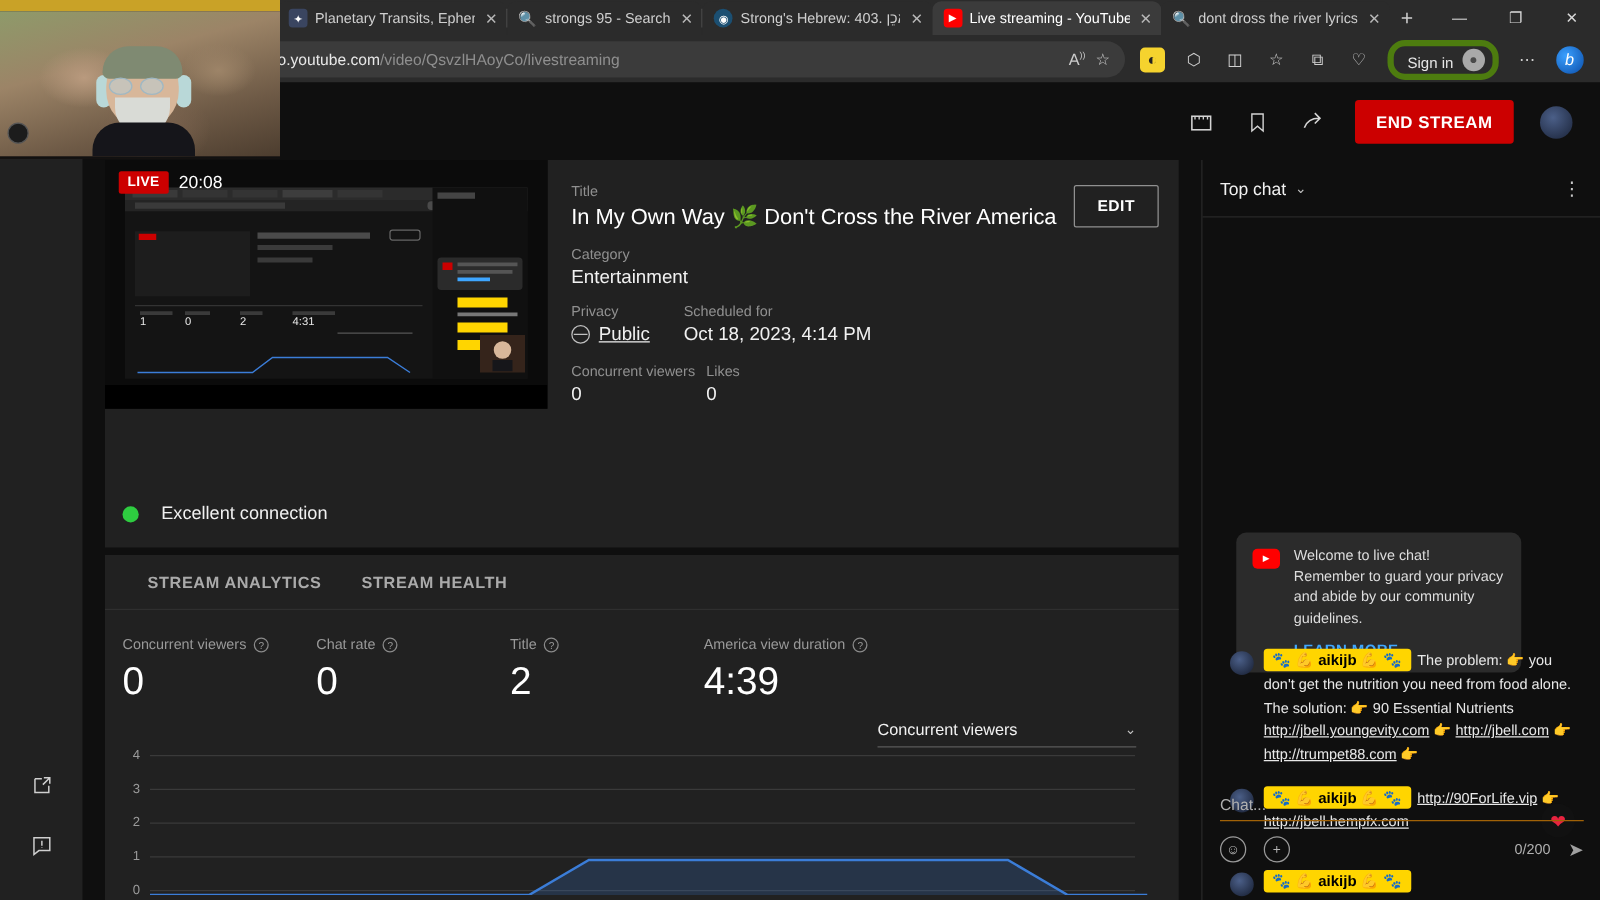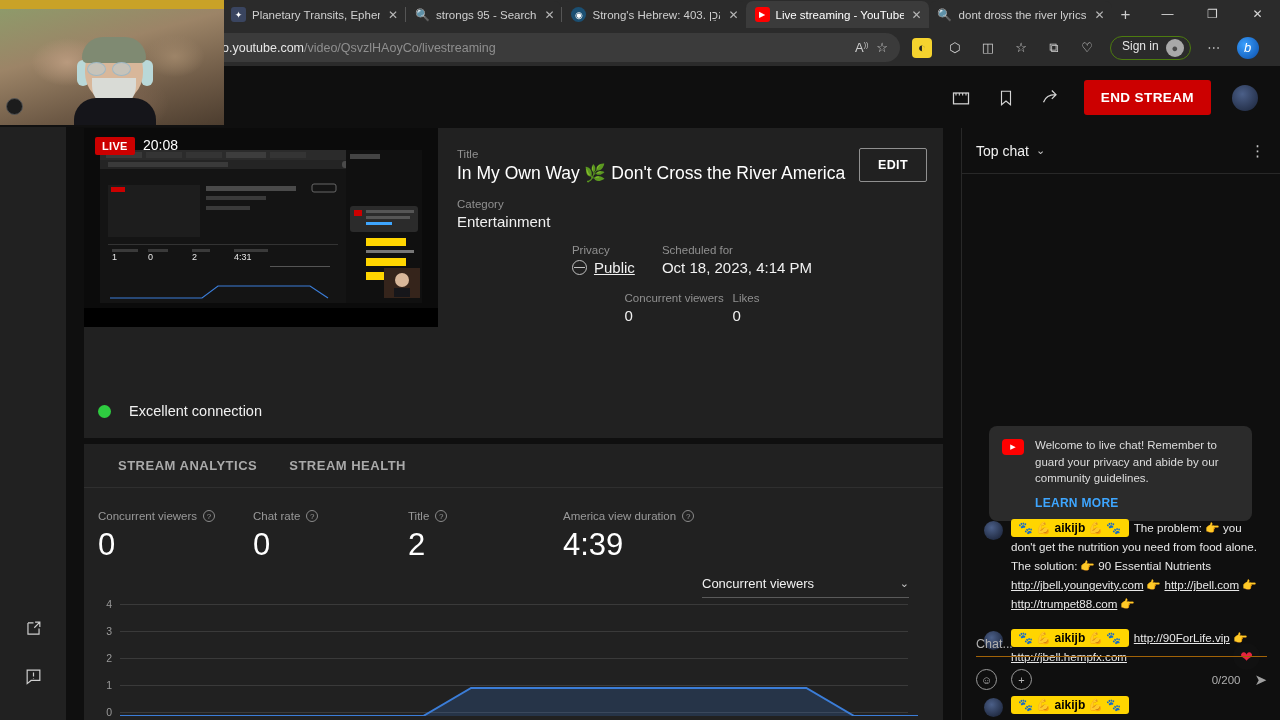--- a/index.html
+++ b/index.html
@@ -59,21 +59,21 @@
   .url b { color: #e8e8e8; font-weight: 400; }
   .omni-icon { color: #ccc; font-size: 13px; flex: none; }
   .toolbar-icons {
     position: absolute; left: 912px; top: 33px; height: 29px;
     display: flex; align-items: center; gap: 13px;
   }
   .tb-ic { width: 20px; height: 20px; display:flex; align-items:center; justify-content:center;
     color: #d0d0d0; font-size: 13px; }
   .tb-ic.hl { background:#f5d32e; border-radius:4px; color:#222; }
   .signin {
-    display:flex; align-items:flex-start; gap:7px; border:1px solid #4d7c0f; border-radius:14px;
+    display:flex; align-items:flex-end; gap:7px; border:5px solid #4d7c0f; border-radius:14px;
     padding: 2px 6px 2px 11px; color:#e6e6e6; font-size:12px;
   }
   .signin .av { width:18px; height:18px; border-radius:50%; background:#a9a9a9; display:flex;align-items:center;justify-content:center; color:#4a4a4a; font-size:11px;}
   .bing { width:22px; height:22px; border-radius:50%; background: radial-gradient(circle at 35% 35%, #3aa0ff, #0b4da8);
     color:#fff; font-size:13px; display:flex; align-items:center; justify-content:center; font-style: italic; }
 
   
   .yt-page { position: absolute; left: 0; top: 66px; width: 1280px; height: 654px; background: #0f0f0f; }
 
   .left-rail { position: absolute; left: 0; top: 0; width: 66px; height: 654px; background: #212121; }
@@ -103,21 +103,21 @@
     position: absolute; left: 11px; top: 9px; background: #cc0000; color: #fff;
     font-size: 11px; font-weight: bold; padding: 3px 7px; border-radius: 2px; letter-spacing: .3px;
     z-index: 5;
   }
   .live-time { position: absolute; left: 59px; top: 9px; color: #fff; font-size: 14px; z-index: 5; }
 
   .meta { position: absolute; left: 373px; top: 20px; width: 470px; }
   .meta-label { color: #909090; font-size: 11.5px; margin-bottom: 3px; }
   .meta-title { color: #fff; font-size: 17.5px; margin-bottom: 14px; }
   .meta-value { color: #f1f1f1; font-size: 15px; margin-bottom: 14px; }
-  .meta-row { display: flex; gap: 0; justify-content: center; }
+  .meta-row { display: flex; gap: 0; }
   .meta-col-privacy { width: 90px; }
   .privacy-line { display: flex; align-items: center; gap: 7px; color: #f1f1f1; font-size: 15px; text-decoration: underline; }
   .globe { width: 15px; height: 15px; border-radius: 50%; border: 1.4px solid #c0c0c0; position: relative; flex:none;}
   .globe:after { content:''; position:absolute; left:1px; top:6px; width:11px; height:1.2px; background:#c0c0c0;}
   .edit-btn {
     position: absolute; right: 16px; top: 20px;
     border: 1px solid #909090; color: #fff; background: transparent;
     font-size: 12.5px; font-weight: bold; letter-spacing: .4px;
     padding: 9px 18px; border-radius: 2px; font-family: "Liberation Sans", sans-serif;
   }
@@ -156,21 +156,21 @@
 
   
   .chat { position: absolute; left: 961px; top: 62px; width: 319px; height: 592px; background: #0f0f0f;
     border-left: 1px solid #282828; }
   .chat-head { height: 46px; display: flex; align-items: center; justify-content: space-between;
     padding: 0 14px; border-bottom: 1px solid #282828; }
   .chat-head-left { display: flex; align-items: center; gap: 7px; color: #f1f1f1; font-size: 14px; }
   .kebab { color: #c8c8c8; font-size: 15px; letter-spacing: 1px; }
   .chat-body { position: relative; height: 546px; }
 
-  .sys-msg { position: absolute; left: 27px; top: 252px; width: 263px; background: #2b2b2b;
+  .sys-msg { position: absolute; left: 27px; top: 252px; width: 228px; background: #2b2b2b;
     border-radius: 8px; padding: 11px 13px; display: flex; gap: 11px; }
   .yt-ic { width: 22px; height: 16px; background: #ff0000; border-radius: 4px; flex: none;
     display: flex; align-items: center; justify-content: center; margin-top: 2px; }
   .yt-ic span { color: #fff; font-size: 7px; }
   .sys-text { color: #ddd; font-size: 11.5px; line-height: 1.45; }
   .learn-more { color: #3ea6ff; font-size: 12px; font-weight: bold; margin-top: 9px; letter-spacing: .3px; }
 
   .msg { position: absolute; left: 22px; width: 282px; display: flex; gap: 8px; }
   .msg-av { width: 19px; height: 19px; border-radius: 50%; flex: none; margin-top: 2px;
     background: radial-gradient(circle at 40% 35%, #4b5f88, #141b2d); }

